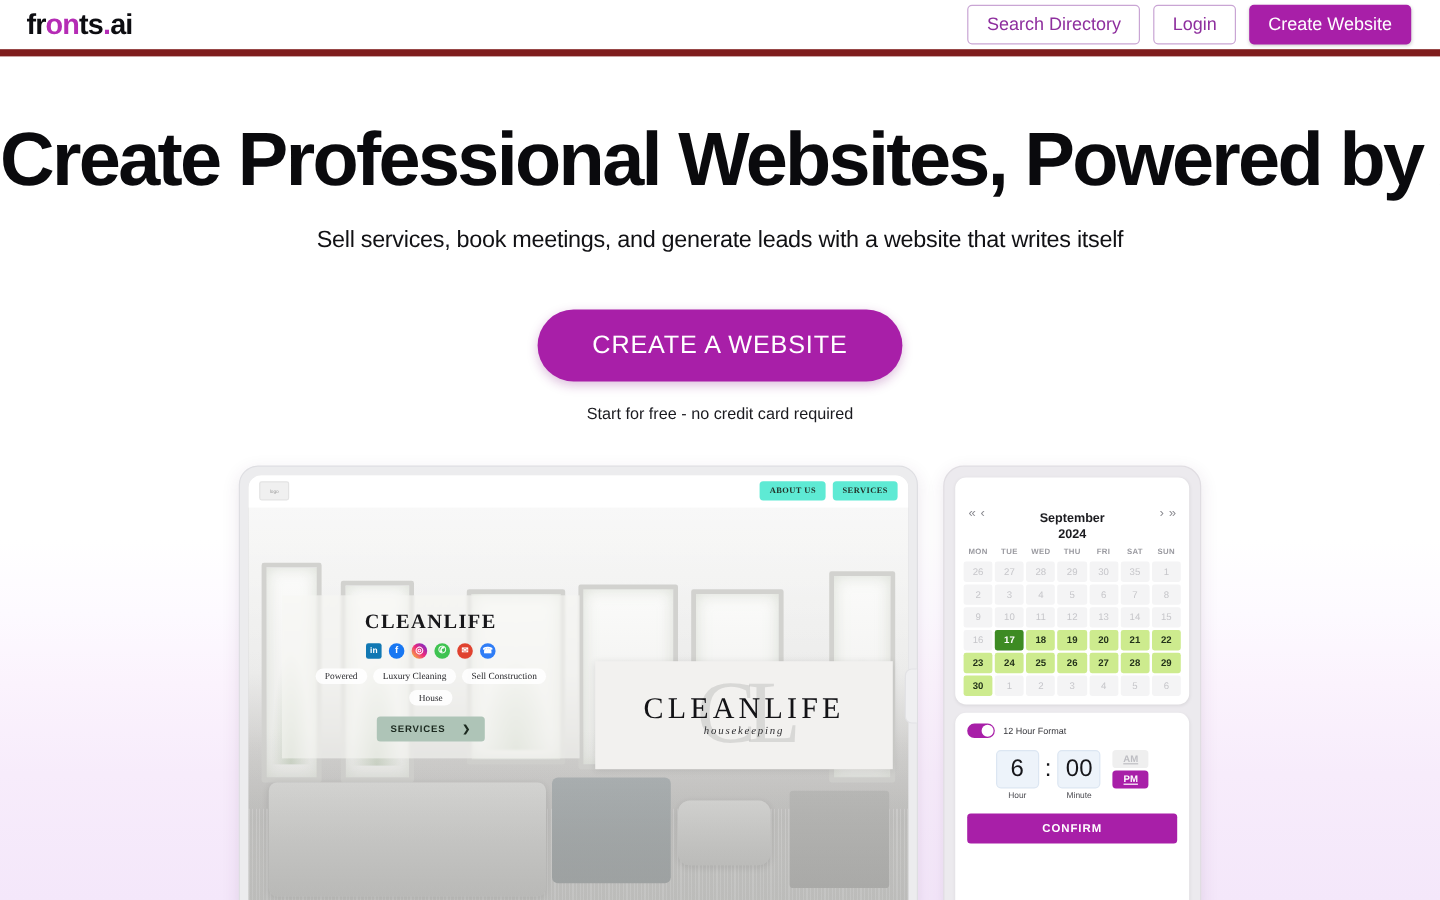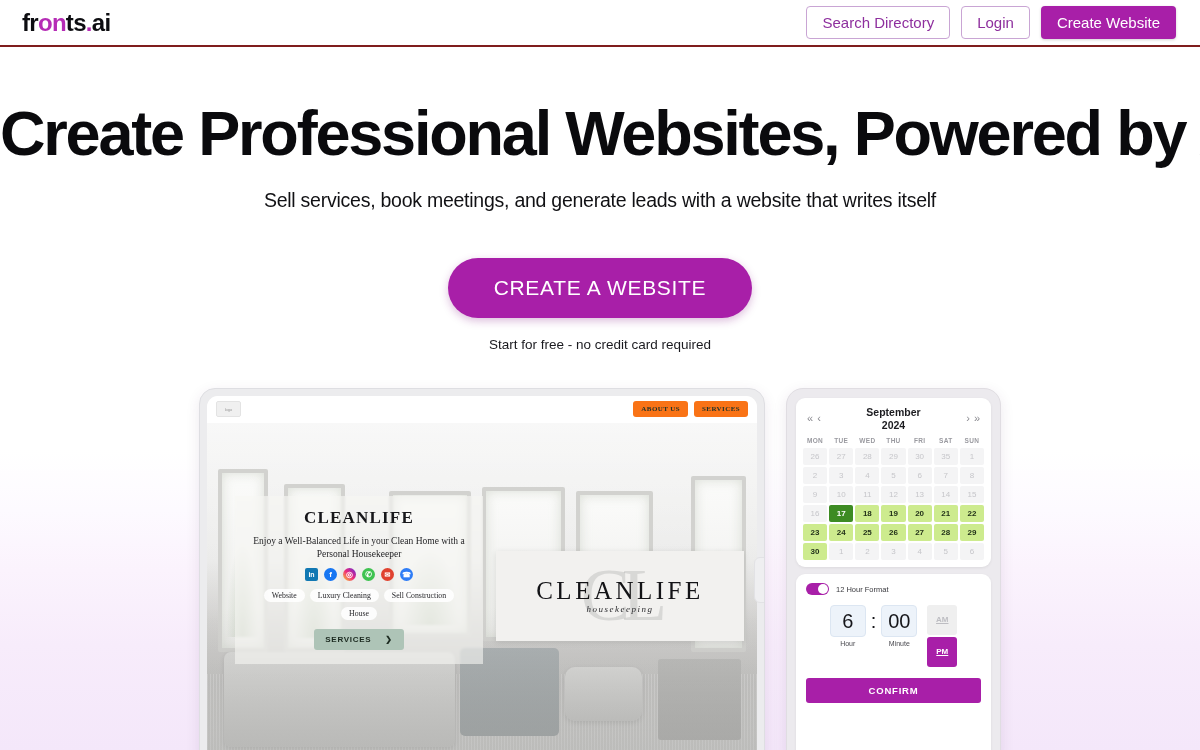--- a/index.html
+++ b/index.html
@@ -28,21 +28,21 @@
         #f4e7fa 100%);
     z-index: 0;
   }
 
   .page { position: relative; z-index: 1; }
 
   
   .header {
     height: 47px;
     background: #ffffff;
-    border-bottom: 2px solid #7f1d1d;
+    border-bottom: 6px solid #7f1d1d;
     display: flex;
     align-items: center;
     justify-content: space-between;
     padding: 0 24px 0 22px;
     position: relative;
     z-index: 5;
   }
 
   .logo {
     font-size: 24px;
@@ -234,21 +234,21 @@
     font-size: 4px;
     color: #9a9a9a;
     display: flex;
     align-items: center;
     justify-content: center;
     overflow: hidden;
     filter: blur(0.4px);
   }
   .prev-nav-btns { display: flex; gap: 6px; }
   .prev-nav-btn {
-    background: #f97316;
+    background: #5eead4;
     color: #23332a;
     font-family: "Liberation Serif", serif;
     font-weight: 700;
     font-size: 7px;
     letter-spacing: 0.4px;
     padding: 4px 8px;
     border-radius: 3px;
     border: none;
     cursor: pointer;
   }
@@ -436,20 +436,21 @@
     line-height: 1;
     font-family: "Liberation Sans", sans-serif;
   }
   .cal-title {
     flex: 1;
     text-align: center;
     font-size: 10.5px;
     font-weight: 700;
     color: #1c1c20;
     line-height: 1.25;
+    margin-top: 20px;
   }
 
   .cal-grid {
     display: grid;
     grid-template-columns: repeat(7, 1fr);
     gap: 2px;
   }
   .cal-dow {
     font-size: 6.5px;
     font-weight: 600;
@@ -524,21 +525,21 @@
   }
   .time-unit .ulabel { margin-top: 3px; font-size: 7px; color: #4a4a50; }
   .time-colon {
     font-size: 20px;
     color: #16161a;
     line-height: 32px;
     padding: 0 1px;
   }
   .ampm { margin-left: 6px; display: flex; flex-direction: column; gap: 2px; }
   .ampm-btn {
-    width: 30px; height: 30px;
+    width: 30px; height: 15px;
     border-radius: 3px;
     font-size: 8px;
     font-weight: 700;
     display: flex;
     align-items: center;
     justify-content: center;
     cursor: pointer;
     border: none;
     font-family: "Liberation Sans", sans-serif;
     line-height: 1;
@@ -610,33 +611,32 @@
         <div class="prev-nav">
           <div class="prev-logo">logo</div>
           <div class="prev-nav-btns">
             <button class="prev-nav-btn">ABOUT US</button>
             <button class="prev-nav-btn">SERVICES</button>
           </div>
         </div>
 
         <div class="prev-hero">
           <div class="prev-title">CLEANLIFE</div>
-          <div class="prev-tag">Enjoy a Well-Balanced Life in your Clean Home with a Personal Housekeeper</div>
 
           <div class="prev-social">
             <span class="sicon linkedin">in</span>
             <span class="sicon facebook">f</span>
             <span class="sicon instagram">◎</span>
             <span class="sicon whatsapp">✆</span>
             <span class="sicon email">✉</span>
             <span class="sicon phone">☎</span>
           </div>
 
           <div class="prev-tags">
-            <span class="prev-pill">Website</span>
+            <span class="prev-pill">Powered</span>
             <span class="prev-pill">Luxury Cleaning</span>
             <span class="prev-pill">Sell Construction</span>
             <span class="prev-pill">House</span>
           </div>
 
           <button class="prev-cta">
             <span>SERVICES</span>
             <span>❯</span>
           </button>
         </div>

